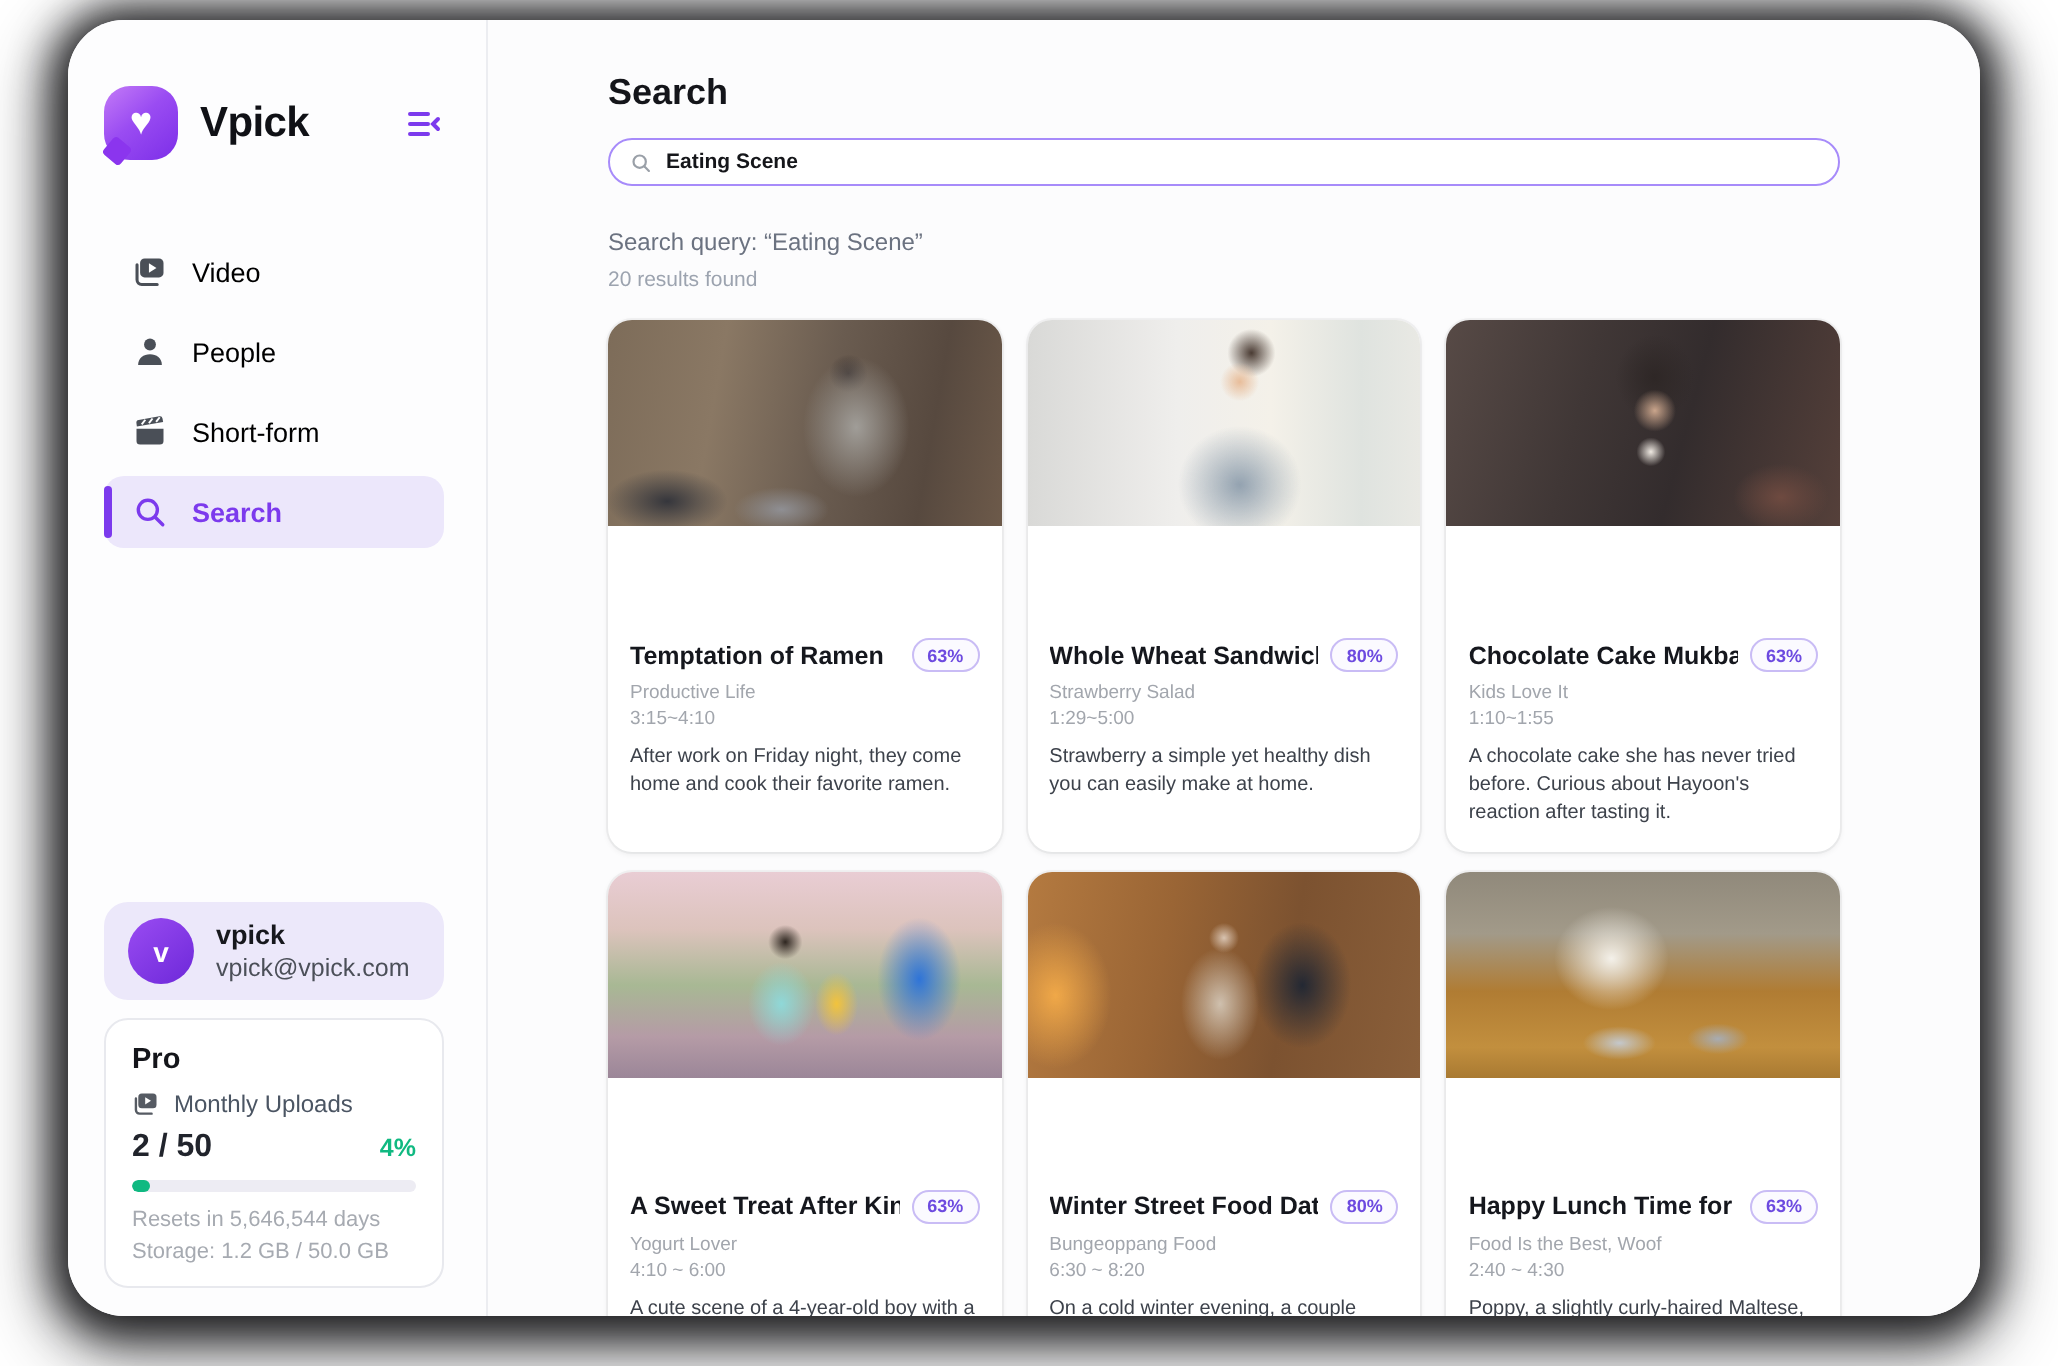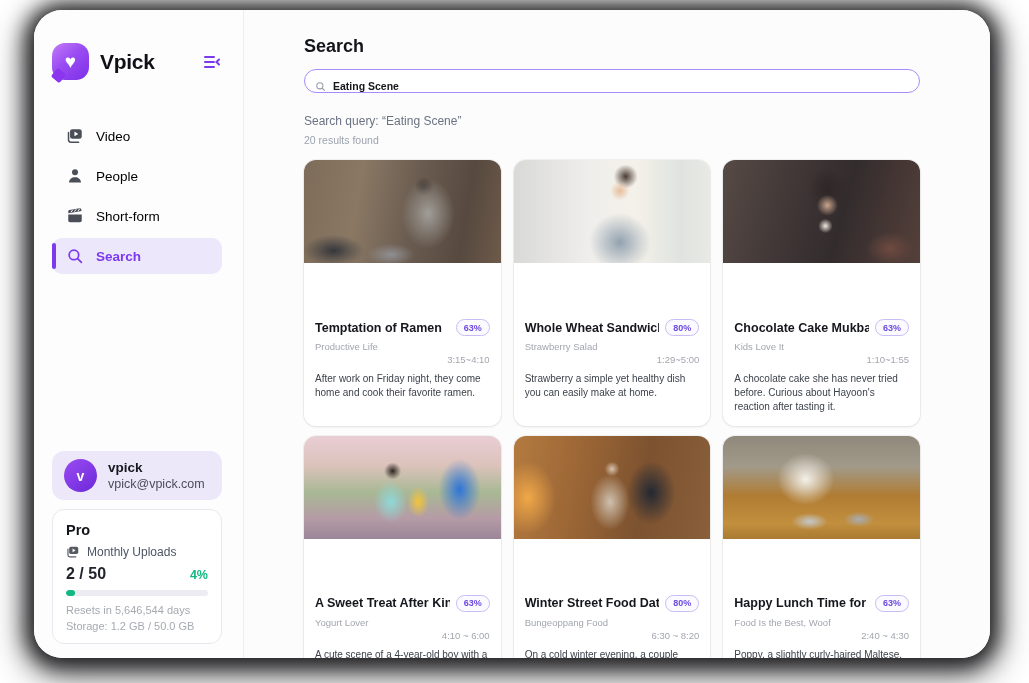--- a/index.html
+++ b/index.html
@@ -49,37 +49,37 @@
   .plan-count { font-size:16px; font-weight:600; color:#21242c; }
   .plan-pct { font-size:12.5px; font-weight:700; color:#10B981; }
   .prog-track { height:6px; background:#EDECF3; border-radius:4px; margin-top:7px; overflow:hidden; }
   .prog-fill { height:100%; background:#10B981; border-radius:4px; width:6%; }
   .plan-meta { font-size:11px; color:#A6AAB1; margin-top:8px; }
   .plan-meta + .plan-meta { margin-top:4px; }
   
   .main { flex:1; padding:26px 70px 0 60px; overflow:hidden; background:#fcfcfd; }
   .page-title { font-size:18px; font-weight:700; color:#14151a; }
   .search-box { margin-top:12px; height:24px; border:1.4px solid #A78BFA; border-radius:12px;
-                background:#fff; display:flex; align-items:flex-end; padding:0 10px; gap:7px; }
+                background:#fff; display:flex; align-items:center; padding:0 10px; gap:7px; }
   .search-box .sicon { width:11px; height:11px; color:#9aa0a8; flex:none; display:flex; }
   .search-box input { border:none; outline:none; flex:1; font-size:10.5px; font-weight:600;
                       color:#15161a; background:transparent; font-family:"Liberation Sans", sans-serif; }
   .query-line { margin-top:21px; font-size:12px; color:#6b7280; }
   .results-count { margin-top:6px; font-size:10.5px; color:#9ca3af; }
   .grid { margin-top:14px; display:grid; grid-template-columns:repeat(3,1fr); column-gap:13px; row-gap:10px; }
   .card { background:#fff; border-radius:12px; overflow:hidden; cursor:pointer;
           box-shadow:0 1px 3px rgba(18,20,28,0.08), 0 0 0 1px rgba(18,20,28,0.045); }
   .thumb { height:103px; width:100%; }
   .card-info { padding:9px 11px 11px;margin-top:47px; }
   .title-row { display:flex; align-items:center; justify-content:space-between; gap:6px; }
   .card-title { font-size:12.5px; font-weight:700; color:#15171d; white-space:nowrap; overflow:hidden; }
   .badge { flex:none; font-size:9px; font-weight:700; color:#6D4AE0; background:#FBFAFF;
            border:1px solid #C9BCF5; border-radius:999px; padding:2.5px 7px; }
   .card-channel { font-size:9.5px; color:#A2A6AD; margin-top:5px; }
-  .card-time { font-size:9.5px; color:#A2A6AD; margin-top:2px;text-align:right; }
+  .card-time { font-size:9.5px; color:#A2A6AD; margin-top:2px; }
   .card-desc { font-size:10px; color:#3d424b; line-height:1.42; margin-top:7px; }
   
   .t0 { background:
         radial-gradient(ellipse 34px 16px at 44% 92%, #8f8f93 0%, rgba(143,143,147,0) 70%),
         radial-gradient(ellipse 42px 22px at 15% 88%, #35363c 0%, rgba(53,54,60,0) 72%),
         radial-gradient(ellipse 38px 50px at 63% 52%, #a09d98 0%, rgba(160,157,152,0) 70%),
         radial-gradient(circle 12px at 61% 26%, #3c3330 0%, rgba(60,51,48,0) 80%),
         linear-gradient(100deg,#7d6c59 0%,#8a7864 28%,#6a5c50 55%,#57493f 80%,#6d5a4a 100%); }
   .t1 { background:
         radial-gradient(circle 13px at 54% 30%, #e8bd9a 0%, rgba(232,189,154,0) 75%),

